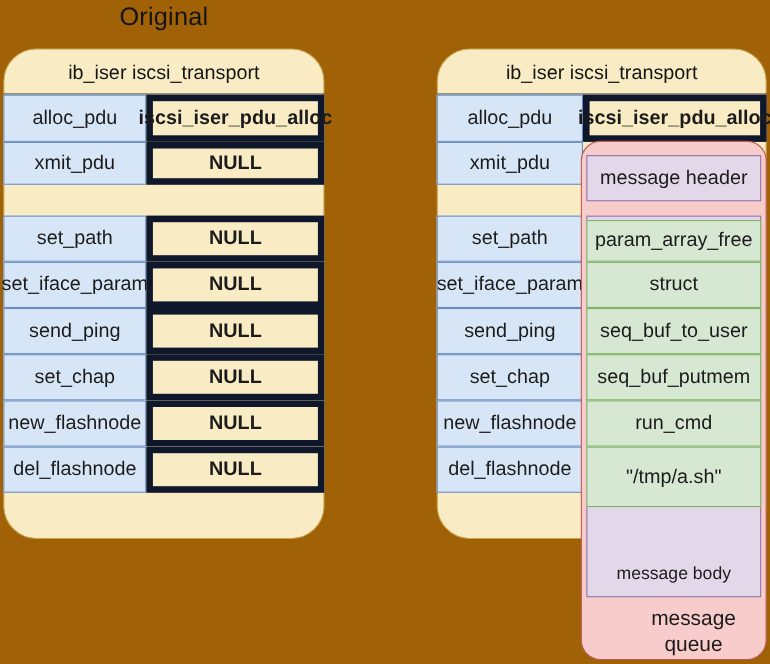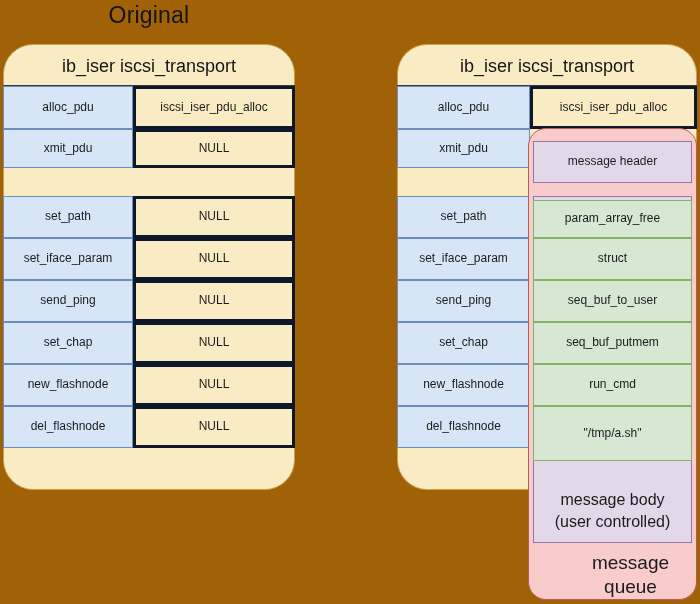--- a/index.html
+++ b/index.html
@@ -3,23 +3,23 @@
 <meta charset="utf-8">
 <style>
   html,body{margin:0;padding:0;background:#ffffff;}
   body{font-family:"Liberation Sans", sans-serif;}
   #canvas{position:relative;width:700px;height:604px;background:#a16207;overflow:hidden;}
   .abs{position:absolute;box-sizing:border-box;}
   .panel-title{font-size:23px;color:#141414;text-align:center;letter-spacing:.2px;}
   .container-yellow{background:#F9ECC5;border:1.5px solid #C9A24A;border-radius:30px;}
   .panel-header{display:flex;align-items:center;justify-content:center;font-size:18px;color:#141414;}
   .hline{border-top:1.5px solid #3a3a3a;height:0;}
-  .cell{display:flex;align-items:center;justify-content:center;font-size:12px;color:#1b1b1b;text-align:center;line-height:1.1;}
+  .cell{display:flex;align-items:center;justify-content:center;font-size:18px;color:#1b1b1b;text-align:center;line-height:1.1;}
   .blue-cell{background:#D7E6F7;border:1px solid #6C8EBF;}
-  .val-cell{background:#F9ECC5;border:3px solid #0f172a;}
+  .val-cell{background:#F9ECC5;border:6px solid #0f172a;font-weight:bold;}
   .green-cell{background:#D6E7D2;border:1px solid #82B366;z-index:7;}
   .purple-box{background:#E3D8E9;border:1px solid #9673A6;z-index:6;}
   .red-box{background:#F7CCCA;border:1.5px solid #BB5B55;border-radius:18px;z-index:5;}
   .body-label{display:flex;flex-direction:column;align-items:center;justify-content:flex-end;padding-bottom:9px;font-size:16px;line-height:22px;color:#1b1b1b;}
   .queue-label{z-index:8;font-size:19px;line-height:24px;color:#1b1b1b;text-align:center;}
 </style>
 </head>
 <body>
 
 <div id="canvas">
@@ -64,21 +64,20 @@
   <div class="abs cell blue-cell" style="left:397px;top:406px;width:133px;height:42px;">del_flashnode</div>
 
   <div class="abs cell val-cell" style="left:530px;top:86px;width:167px;height:43px;">iscsi_iser_pdu_alloc</div>
 
   <div class="abs red-box" style="left:528px;top:128px;width:169px;height:472px;"></div>
 
   <div class="abs cell purple-box" style="left:533px;top:141px;width:159px;height:42px;">message header</div>
 
   <div class="abs purple-box body-label" style="left:533px;top:196px;width:159px;height:347px;">
     <div>message body</div>
-    <div>(user controlled)</div>
   </div>
 
   <div class="abs cell green-cell" style="left:533px;top:200px;width:159px;height:38px;">param_array_free</div>
   <div class="abs cell green-cell" style="left:533px;top:238px;width:159px;height:42px;">struct</div>
   <div class="abs cell green-cell" style="left:533px;top:280px;width:159px;height:42px;">seq_buf_to_user</div>
   <div class="abs cell green-cell" style="left:533px;top:322px;width:159px;height:42px;text-align:center;">seq_buf_putmem</div>
   <div class="abs cell green-cell" style="left:533px;top:364px;width:159px;height:42px;">run_cmd</div>
   <div class="abs cell green-cell" style="left:533px;top:406px;width:159px;height:55px;">"/tmp/a.sh"</div>
 
   <div class="abs queue-label" style="left:528px;top:551px;width:169px;padding-left:36px;">

